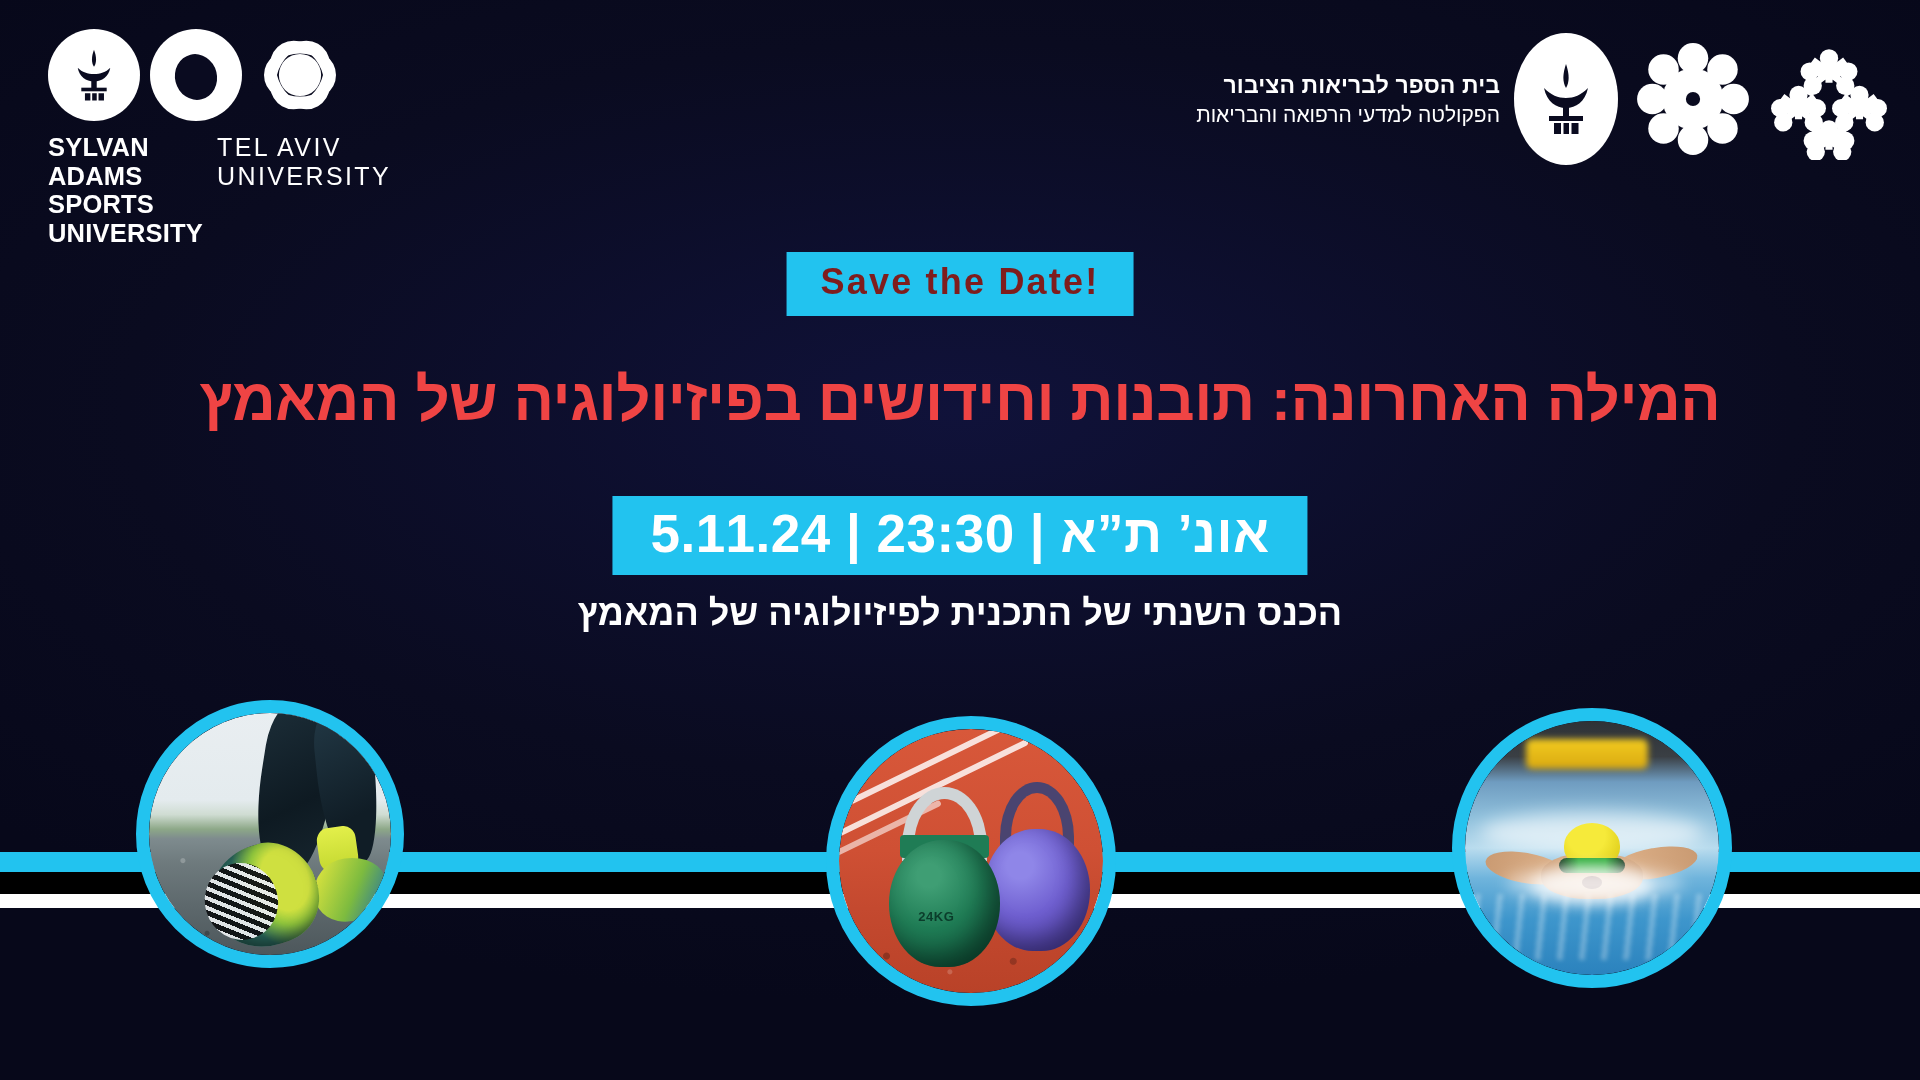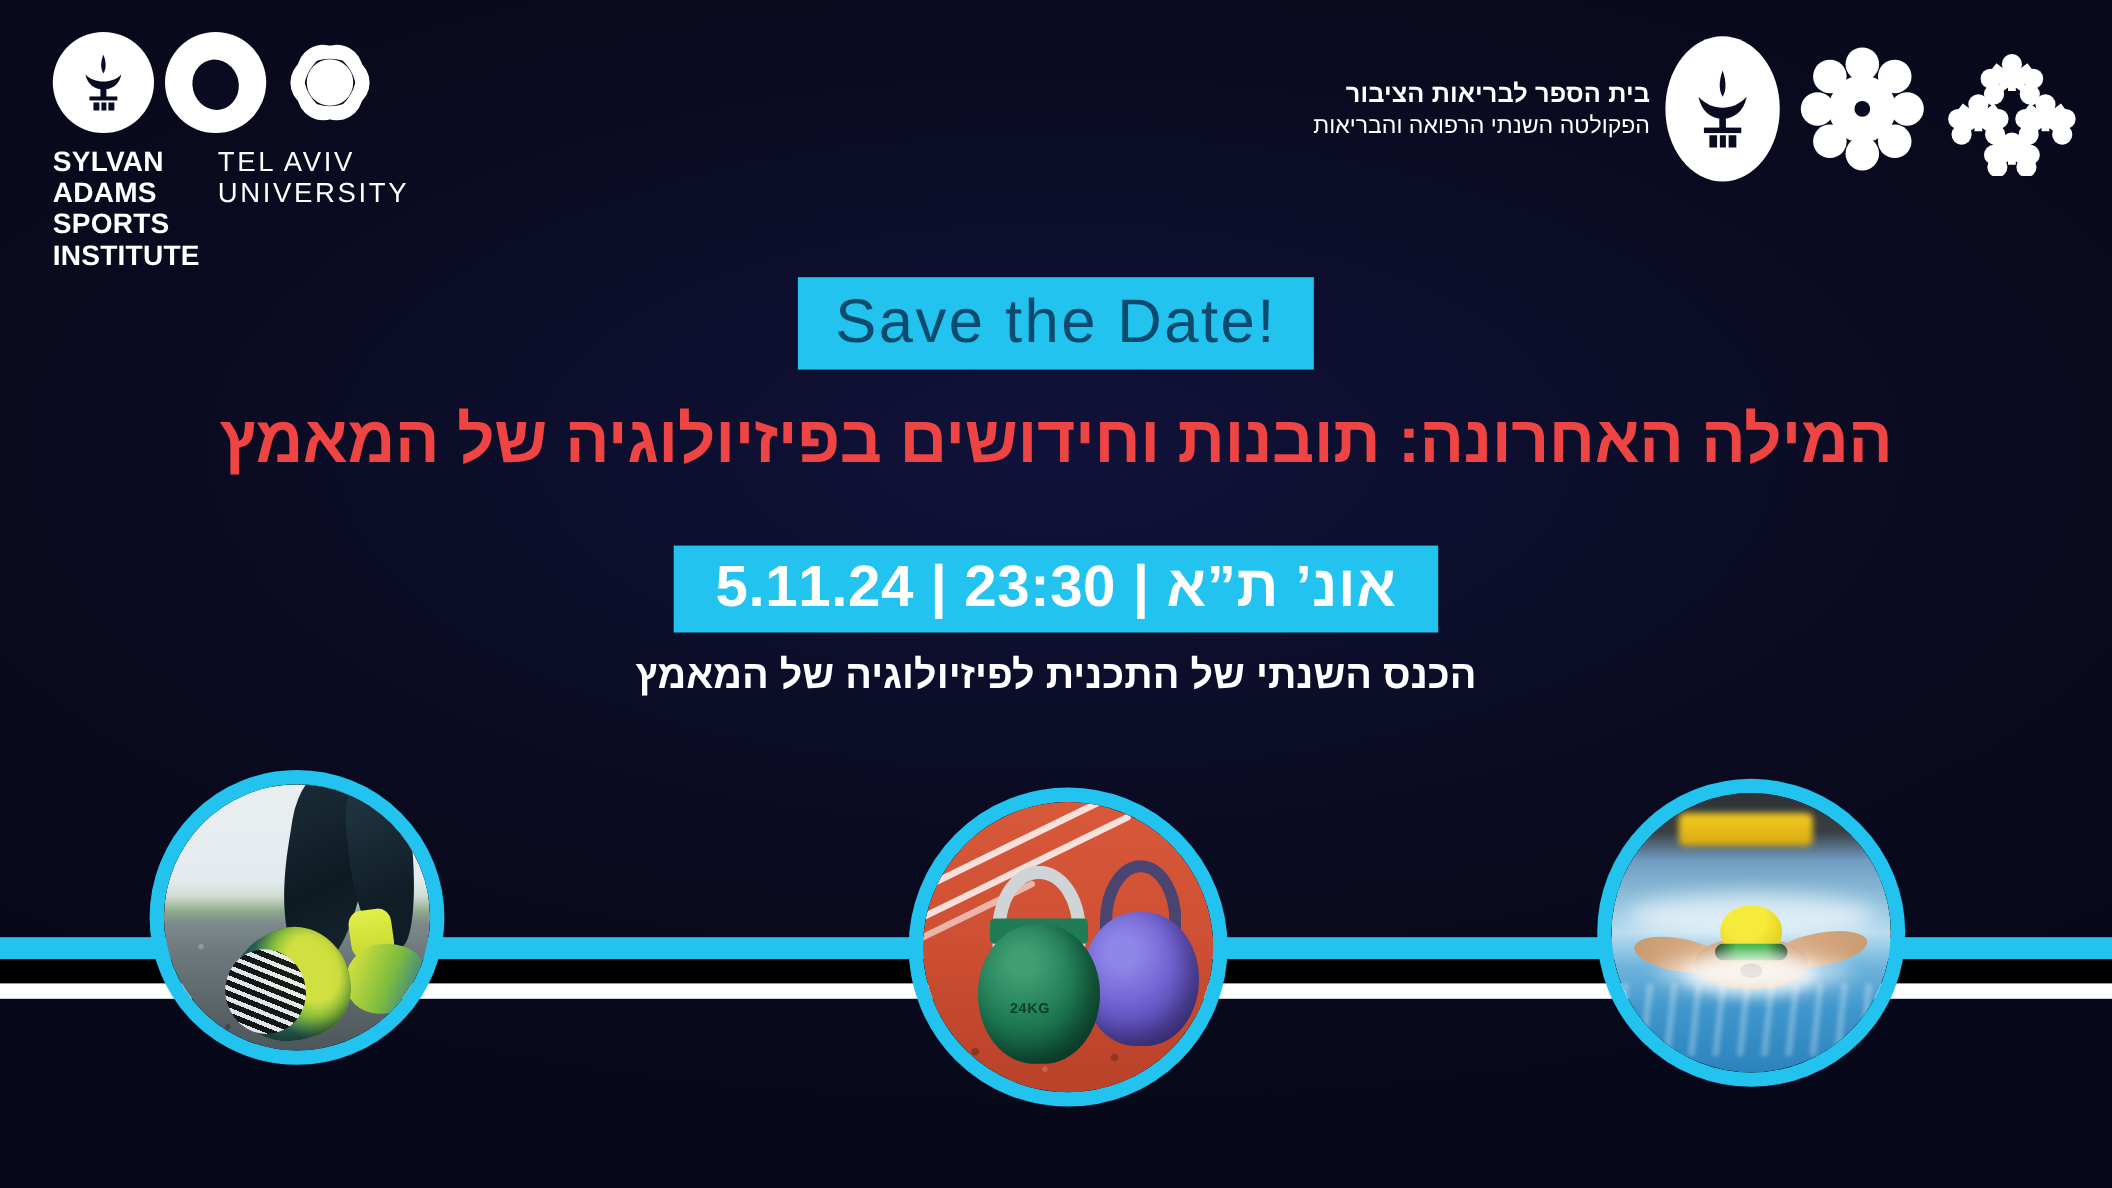--- a/index.html
+++ b/index.html
@@ -148,23 +148,23 @@
     height: 122px;
   }
 
   
   .save-banner {
     position: absolute;
     left: 50%;
     transform: translateX(-50%);
     top: 252px;
     background: #22c3ef;
-    color: #0c4a6e;
-    font-weight: normal;
-    font-size: 56px;
+    color: #7f1d1d;
+    font-weight: bold;
+    font-size: 36px;
     letter-spacing: 2.2px;
     padding: 12px 34px 16px 34px;
     line-height: 1.0;
     white-space: nowrap;
   }
 
   
   .headline {
     position: absolute;
     left: 0;
@@ -521,31 +521,31 @@
             <ellipse cx="50" cy="50" rx="34" ry="26" transform="rotate(60 50 50)"></ellipse>
             <ellipse cx="50" cy="50" rx="34" ry="26" transform="rotate(120 50 50)"></ellipse>
           </g>
           <circle cx="50" cy="50" r="22" fill="#ffffff"></circle>
         </svg>
       </div>
     </div>
 
     <div class="sai-wordmark">
       <div class="sai-name"><span>SYLVAN ADAMS</span>
-<span>SPORTS INSTITUTE</span></div>
+<span>SPORTS UNIVERSITY</span></div>
       <div class="sai-tau"><span>TEL AVIV</span>
 <span>UNIVERSITY</span></div>
     </div>
   </div>
 
   <div class="tau-logo">
 
     <div class="tau-text">
       <div class="tau-l1">בית הספר לבריאות הציבור</div>
-      <div class="tau-l2">הפקולטה השנתי הרפואה והבריאות</div>
+      <div class="tau-l2">הפקולטה למדעי הרפואה והבריאות</div>
     </div>
 
     <div class="tau-seal">
       <svg class="menorah-dark" viewBox="0 0 64 78">
         <path d="M32 4 C28.5 14 28.5 22 32 28 C35.5 22 35.5 14 32 4 Z" fill="#0a0b20"></path>
         <path d="M10 28 C13 42 22 48 32 48 C42 48 51 42 54 28 C47 35 40 38 32 38 C24 38 17 35 10 28 Z" fill="#0a0b20"></path>
         <rect x="29" y="47" width="6" height="10" fill="#0a0b20"></rect>
         <rect x="15" y="56" width="34" height="5" fill="#0a0b20"></rect>
         <path d="M20 63 h7 v11 h-7 z M29.5 63 h5.5 v11 h-5.5 z M37.5 63 h7 v11 h-7 z" fill="#0a0b20"></path>
       </svg>

